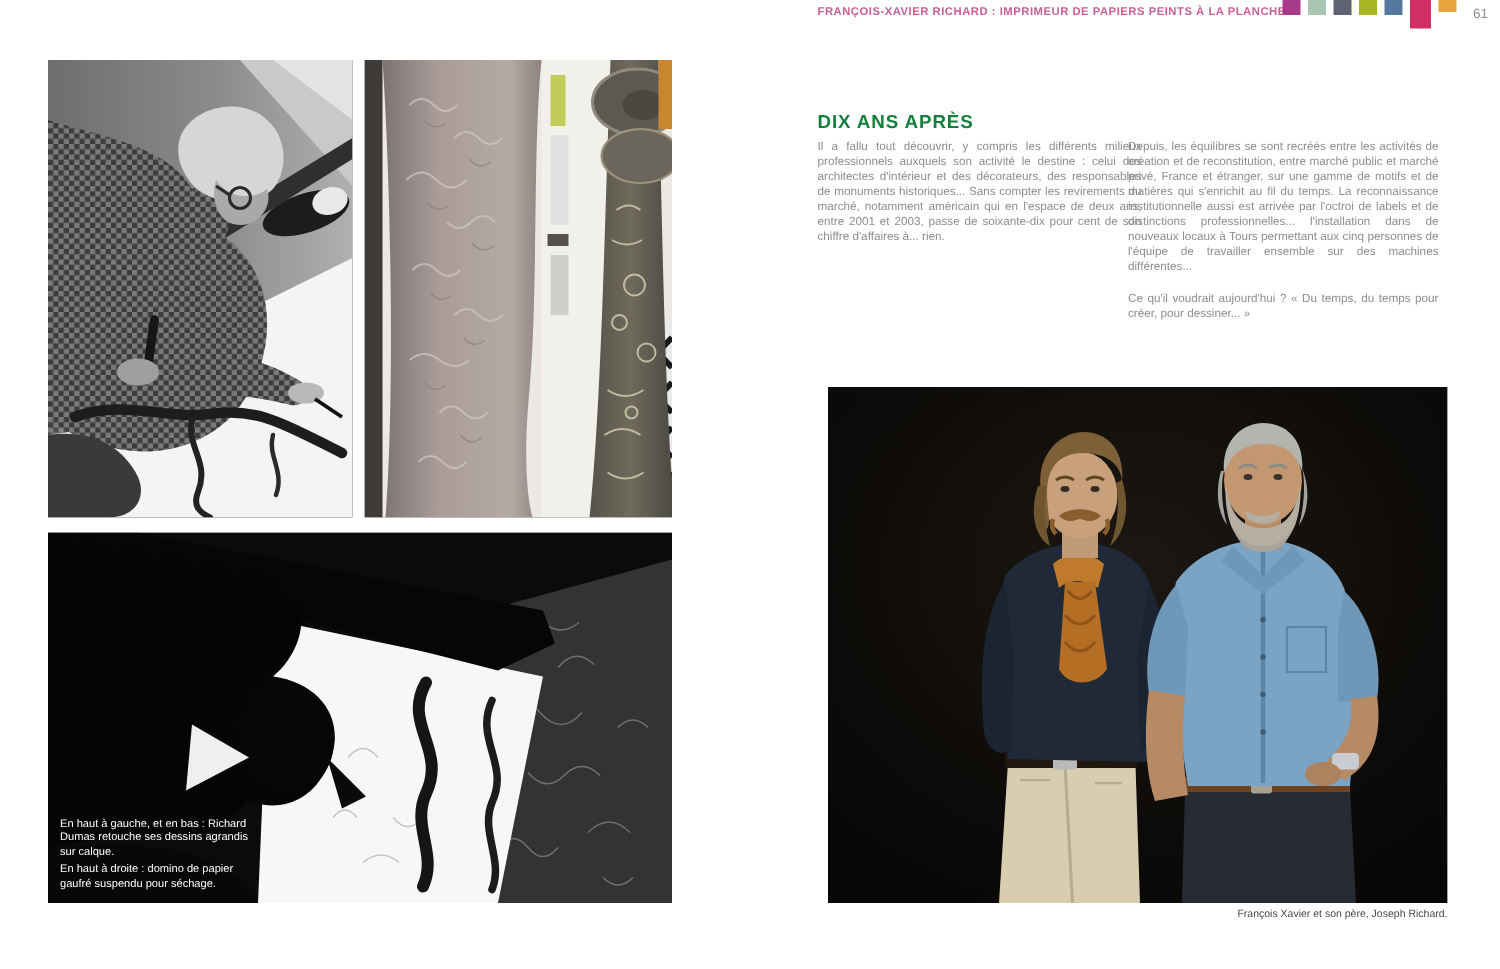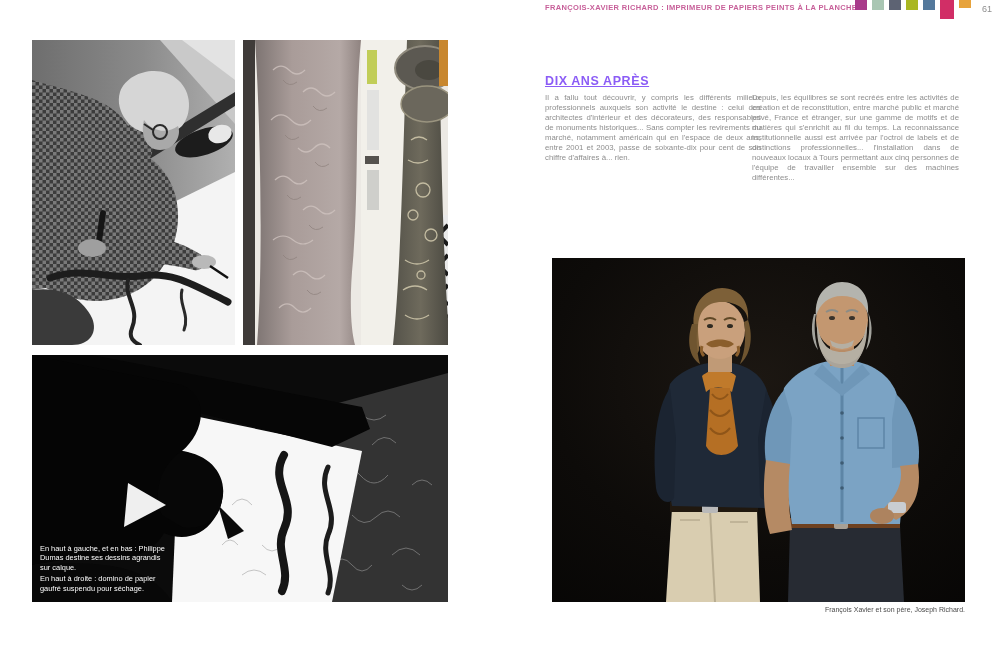--- a/index.html
+++ b/index.html
@@ -227,32 +227,33 @@
       <polygon points="60,0 330,52 338,74 300,92 120,46 40,28 0,34 0,0" fill="#060606"></polygon>
       <path d="M0,0 L150,30 C180,44 170,80 150,96 C190,104 200,140 182,164 C170,182 150,186 132,178 C120,200 90,210 60,200 L0,210 Z" fill="#050505"></path>
       <path d="M150,96 C180,100 196,122 190,146 C186,166 168,176 150,172 L130,160 C120,140 128,110 150,96 Z" fill="#070707"></path>
       <polygon points="186,150 212,176 196,184" fill="#0a0a0a"></polygon>
       <polygon points="96,128 134,150 92,172" fill="#efefef"></polygon>
       <path d="M0,210 C80,204 120,214 140,247 L0,247 Z" fill="#080808"></path>
     </svg>
   </div>
 
   <div class="abs left-caption">
-    <p>En haut à gauche, et en bas : Philippe Dumas destine ses dessins agrandis sur calque.</p>
+    <p>En haut à gauche, et en bas : Richard Dumas retouche ses dessins agrandis sur calque.</p>
     <p>En haut à droite : domino de papier gaufré suspendu pour séchage.</p>
   </div>
 
-  <h1 class="abs section-heading" style="color: #8b5cf6; text-decoration: underline;">DIX ANS APRÈS</h1>
+  <h1 class="abs section-heading" style="color: #15803d;">DIX ANS APRÈS</h1>
 
   <div class="col" id="col-1">
     <p>Il a fallu tout découvrir, y compris les différents milieux professionnels auxquels son activité le destine : celui des architectes d'intérieur et des décorateurs, des responsables de monuments historiques... Sans compter les revirements du marché, notamment américain qui en l'espace de deux ans, entre 2001 et 2003, passe de soixante-dix pour cent de son chiffre d'affaires à... rien.</p>
   </div>
 
   <div class="col" id="col-2">
     <p>Depuis, les équilibres se sont recréés entre les activités de création et de reconstitution, entre marché public et marché privé, France et étranger, sur une gamme de motifs et de matières qui s'enrichit au fil du temps. La reconnaissance institutionnelle aussi est arrivée par l'octroi de labels et de distinctions professionnelles... l'installation dans de nouveaux locaux à Tours permettant aux cinq personnes de l'équipe de travailler ensemble sur des machines différentes...</p>
+    <p>Ce qu'il voudrait aujourd'hui ? « Du temps, du temps pour créer, pour dessiner... »</p>
   </div>
 
   <div class="photo" id="photo-portrait">
     <svg viewBox="0 0 413 344" preserveAspectRatio="none">
       <defs>
         <radialGradient id="p4bg" cx="0.5" cy="0.35" r="0.85">
           <stop offset="0" stop-color="#1c1712"></stop>
             <stop offset="0.6" stop-color="#0d0b09"></stop>
             <stop offset="1" stop-color="#070605"></stop>
         </radialGradient>

